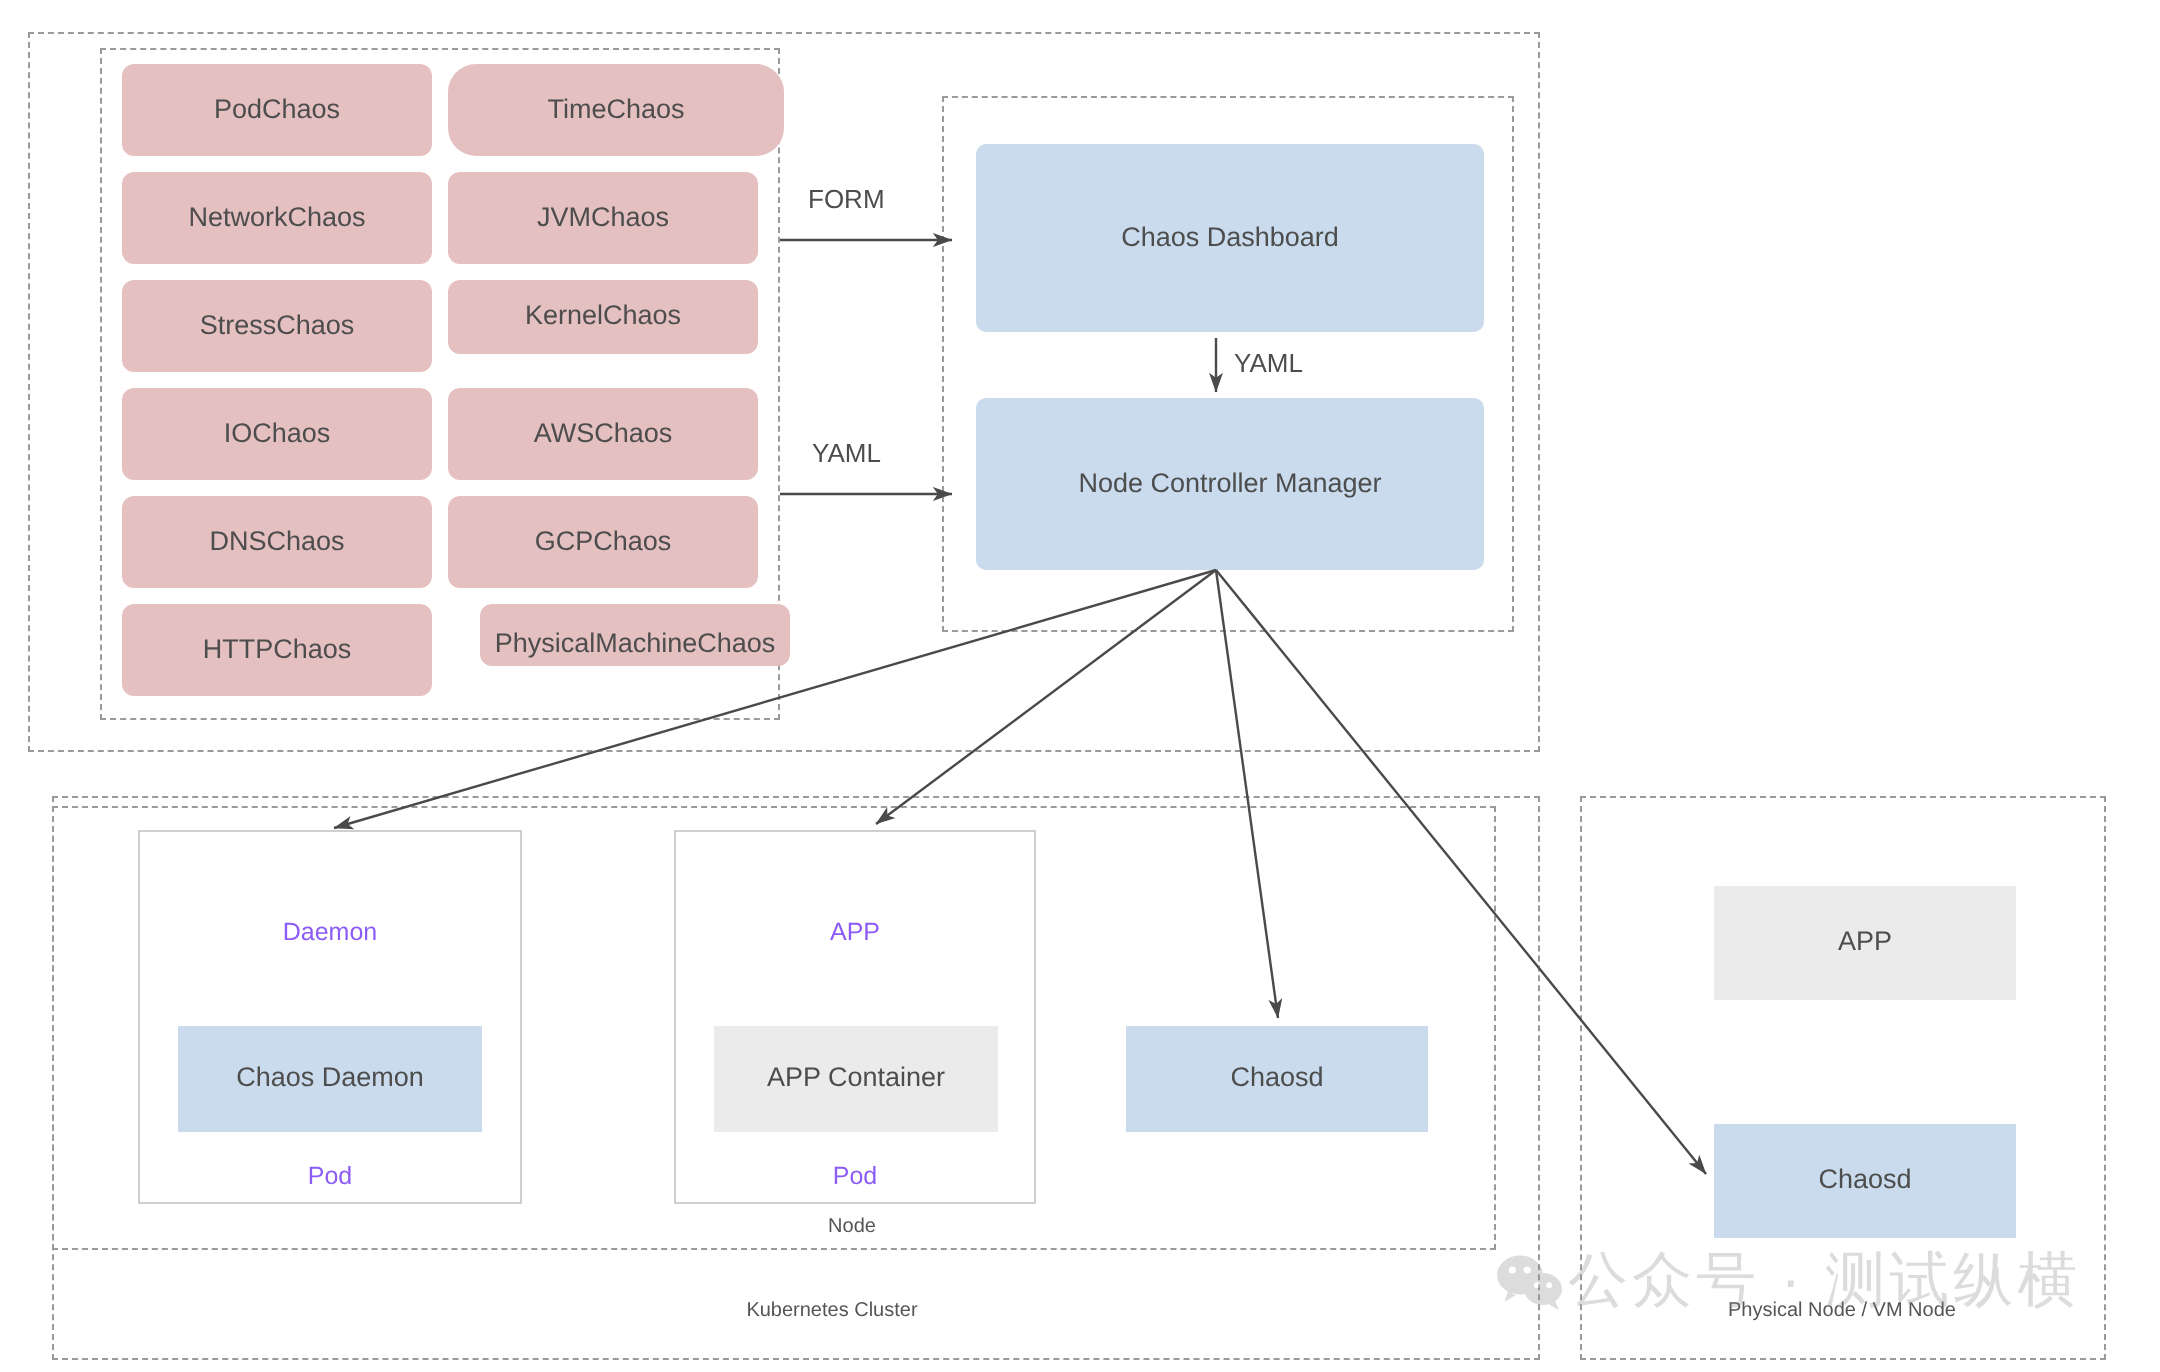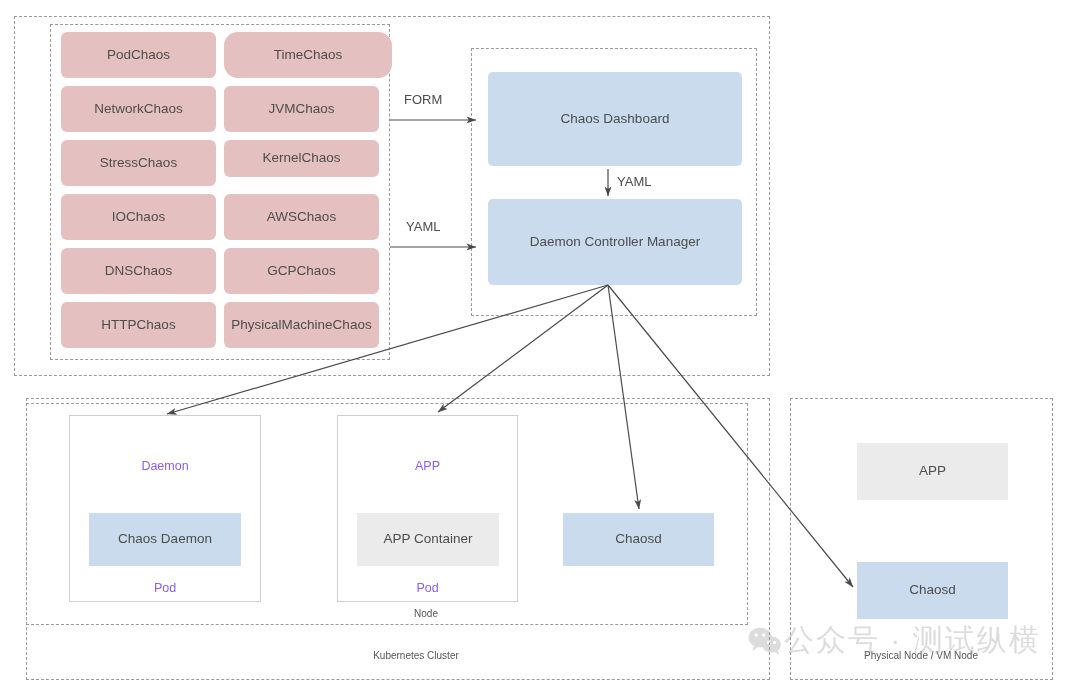--- a/index.html
+++ b/index.html
@@ -153,32 +153,32 @@
   </div>
   <div class="node-box chaos-type" style="left:224px; top:140px; width:155px; height:37px;">
     <span>KernelChaos</span>
   </div>
   <div class="node-box chaos-type" style="left:224px; top:194px; width:155px; height:46px;">
     <span>AWSChaos</span>
   </div>
   <div class="node-box chaos-type" style="left:224px; top:248px; width:155px; height:46px;">
     <span>GCPChaos</span>
   </div>
-  <div class="node-box chaos-type" style="left:224px; top:302px; width:155px; height:46px;">
+  <div class="node-box chaos-type" style="left:240px; top:302px; width:155px; height:31px;align-items:flex-end;">
     <span>PhysicalMachineChaos</span>
   </div>
 
   <div class="dashed-box" style="left:471px; top:48px; width:286px; height:268px;"></div>
 
   <div class="node-box blue-box rounded" style="left:488px; top:72px; width:254px; height:94px;">
     <span>Chaos Dashboard</span>
   </div>
 
   <div class="node-box blue-box rounded" style="left:488px; top:199px; width:254px; height:86px;">
-    <span>Daemon Controller Manager</span>
+    <span>Node Controller Manager</span>
   </div>
 
   <div class="edge-label" style="left:404px; top:92px;">FORM</div>
   <div class="edge-label" style="left:406px; top:219px;">YAML</div>
   <div class="edge-label" style="left:617px; top:174px;">YAML</div>
 
   <div class="dashed-box" style="left:26px; top:398px; width:744px; height:282px;"></div>
   <div class="dash-label" style="left:316px; top:650px; width:200px;">Kubernetes Cluster</div>
 
   <div class="dashed-box" style="left:26px; top:403px; width:722px; height:222px;"></div>

